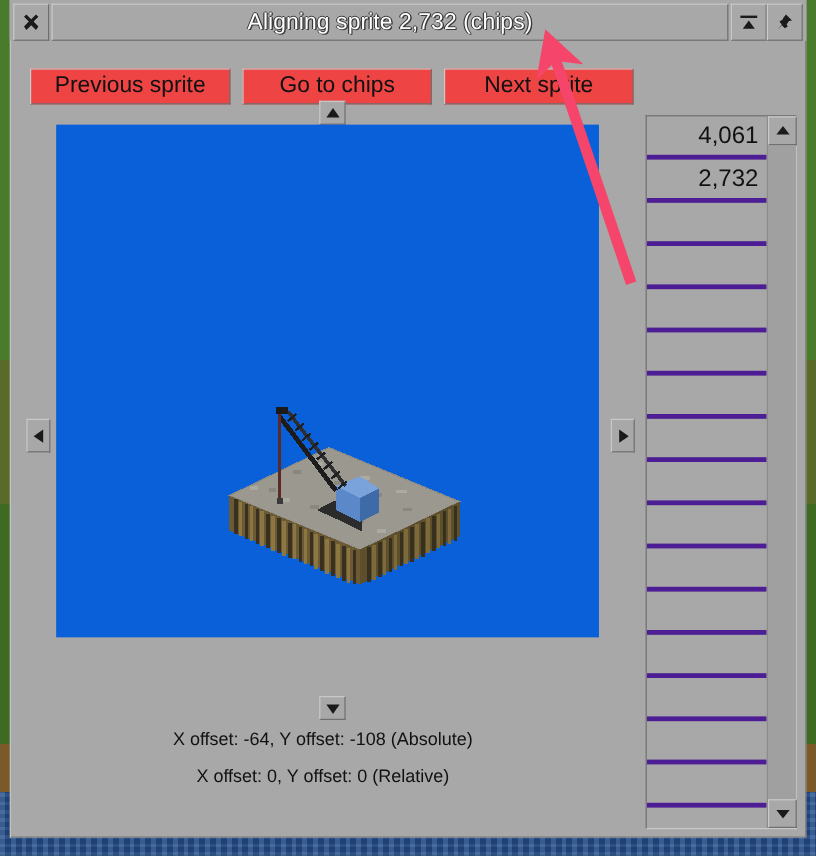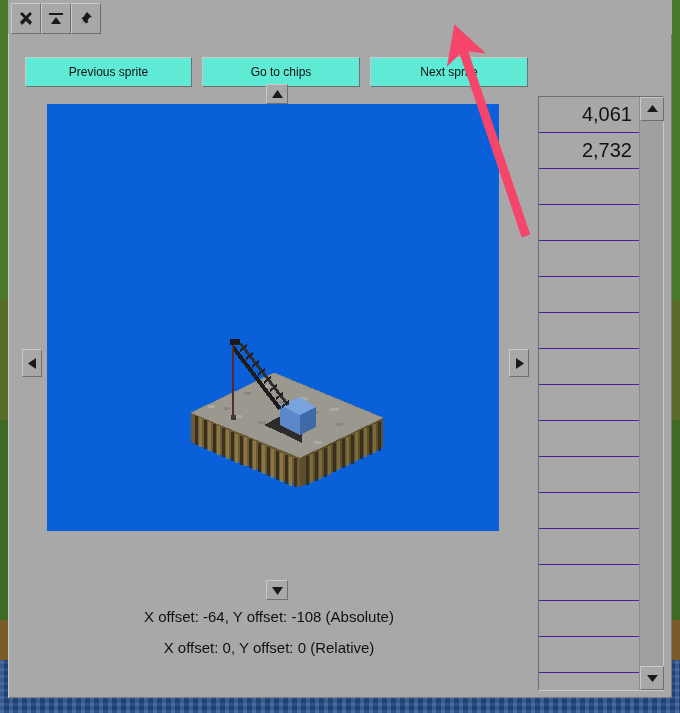--- a/index.html
+++ b/index.html
@@ -95,27 +95,27 @@
 
   
   .content {
     position: relative;
     height: 664px;
   }
 
   
   .btn {
     position: absolute;
-    background: #5eead4;
+    background: #ef4444;
     border-top: 1px solid #c9c9c9;
     border-left: 1px solid #c9c9c9;
     border-right: 1px solid #6f6f6f;
     border-bottom: 1px solid #6f6f6f;
     color: #111111;
-    font-size: 12px;
+    font-size: 19px;
     display: flex; align-items: center; justify-content: center;
     cursor: pointer;
     box-sizing: border-box;
     white-space: nowrap;
   }
 
   #btn-prev   { left: 17px;  top: 23px; width: 167px; height: 30px; }
   #btn-goto   { left: 194px; top: 23px; width: 158px; height: 30px; }
   #btn-next   { left: 362px; top: 23px; width: 158px; height: 30px; }
   #btn-pick   { left: 530px; top: 23px; width: 126px; height: 30px; }
@@ -176,21 +176,21 @@
     border-bottom: 1px solid #c9c9c9;
     box-sizing: border-box;
     display: flex;
   }
   #sprite-list {
     flex: 1;
     overflow: hidden;
   }
   .list-row {
     height: 36px;
-    border-bottom: 1px solid #4c1d95;
+    border-bottom: 4px solid #4c1d95;
     box-sizing: border-box;
     display: flex;
     align-items: center;
     justify-content: flex-end;
     padding-right: 7px;
     color: #111111;
     font-size: 20px;
     cursor: pointer;
   }
   
@@ -237,20 +237,21 @@
 <div id="window">
 
   <div class="titlebar">
 
     <div class="tb-btn">
       <svg class="tb-ico" width="16" height="16" viewBox="0 0 16 16">
         <path d="M2 3 L4 1 L8 5 L12 1 L14 3 L10 7 L14 11 L12 14 L8 10 L4 14 L2 11 L6 7 Z" fill="#1a1a1a"></path>
       </svg>
     </div>
 
+    <div class="tb-caption">Aligning sprite 2,732 (chips)</div>
 
     <div class="tb-btn">
       <svg class="tb-ico" width="16" height="16" viewBox="0 0 16 16">
         <rect x="1" y="2" width="14" height="2" fill="#1a1a1a"></rect>
         <path d="M3 13 L8 6 L13 13 Z" fill="#1a1a1a"></path>
       </svg>
     </div>
 
     <div class="tb-btn">
       <svg class="tb-ico" width="16" height="16" viewBox="0 0 16 16">

